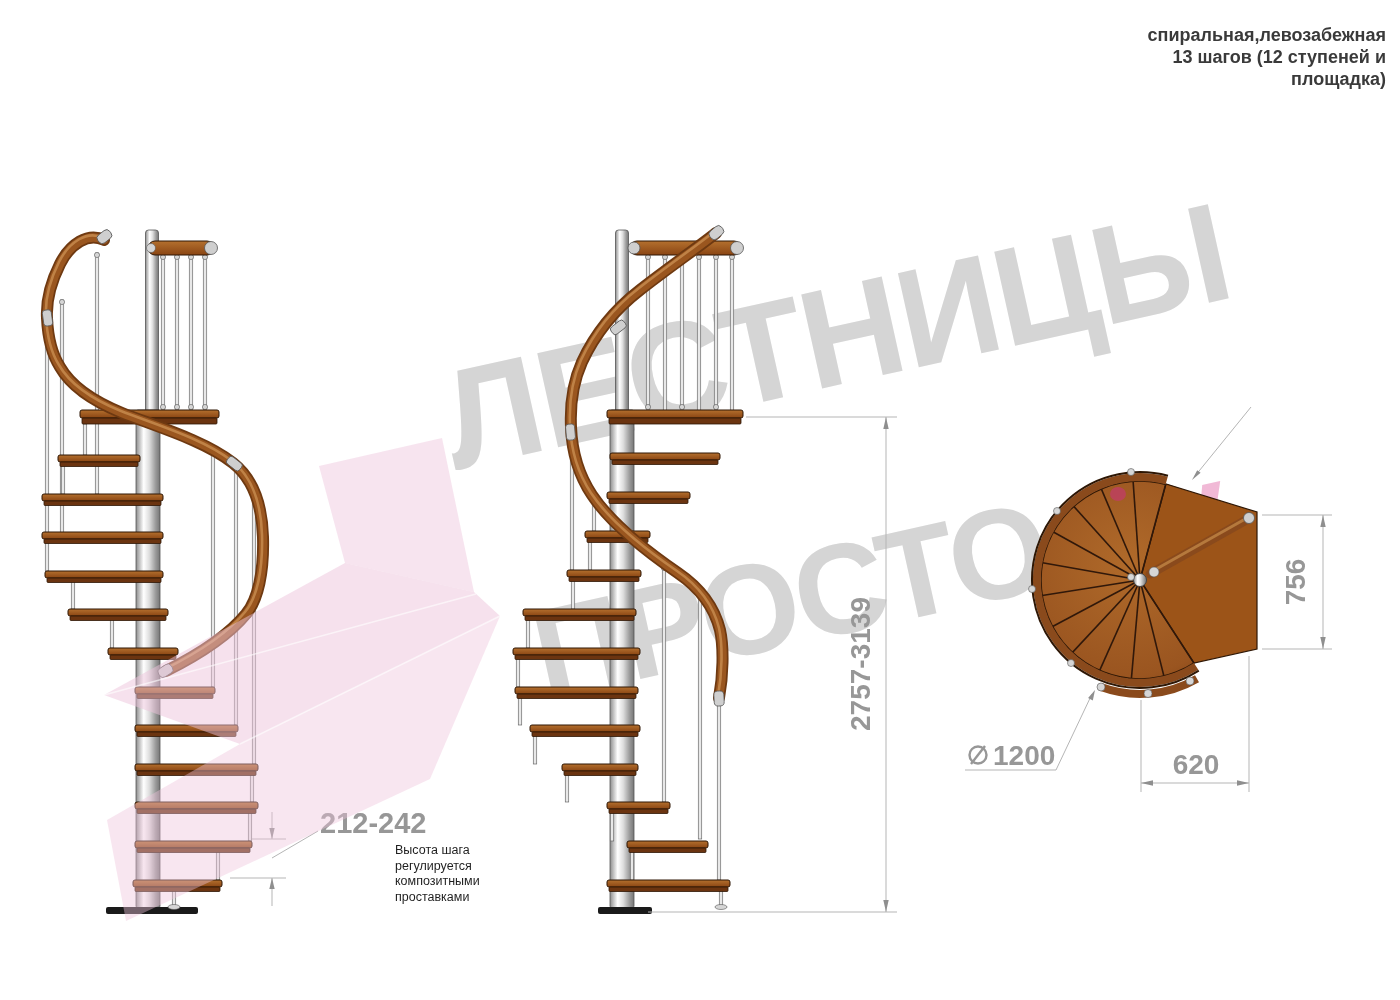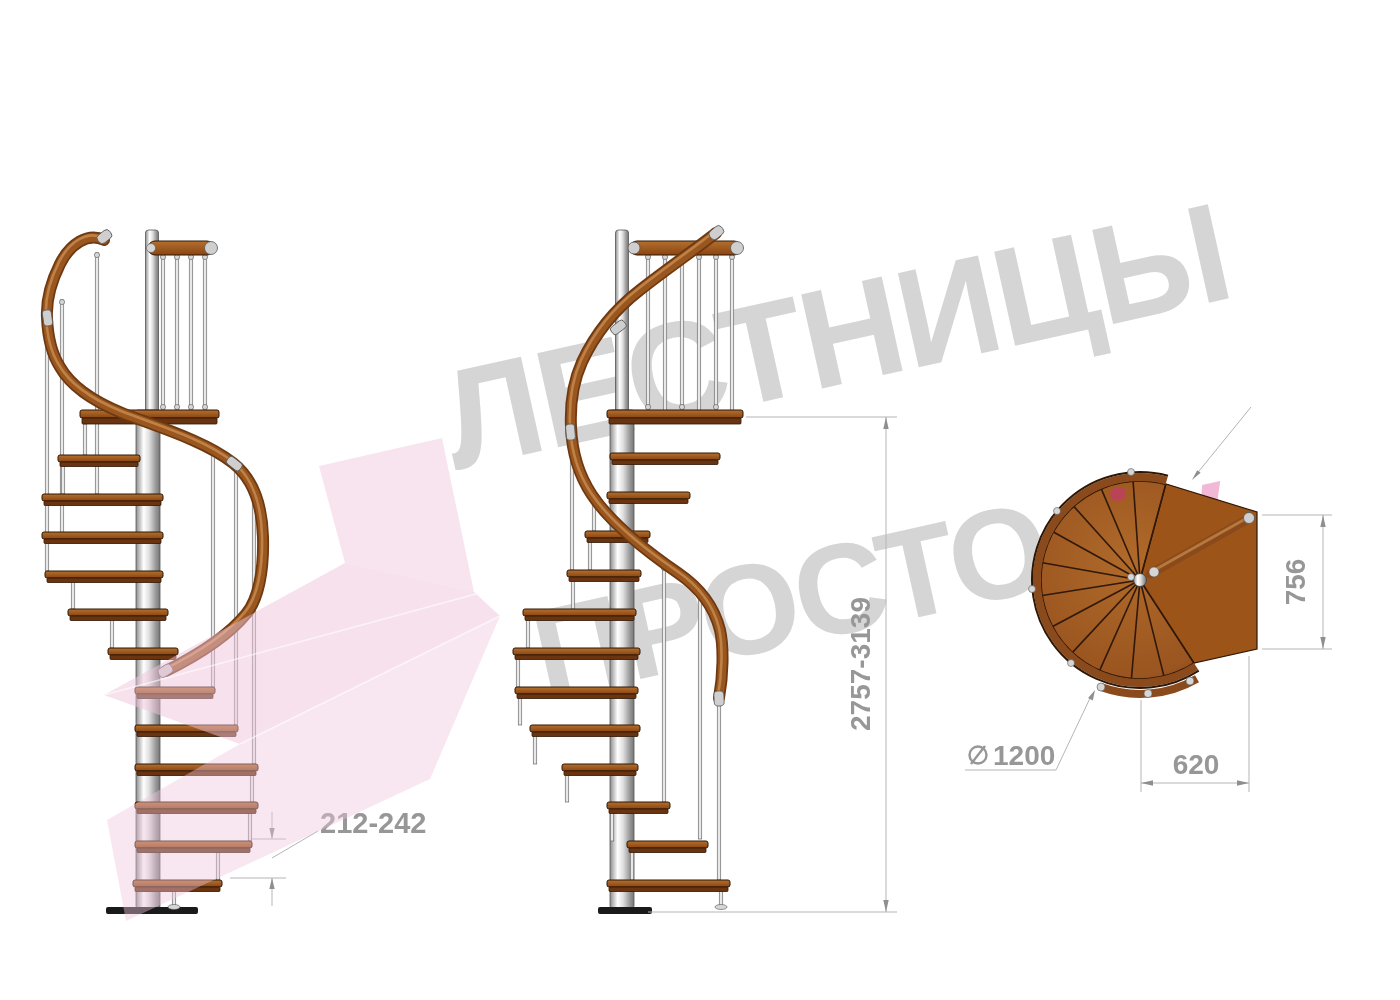--- a/index.html
+++ b/index.html
@@ -382,15 +382,24 @@
   </svg>
 
   <svg id="pink-arrow" width="1400" height="1000" viewBox="0 0 1400 1000">
     <polygon opacity=".45" fill="#eec3dc" points="319,466 442,438 474,592 345,563"></polygon>
     <polygon opacity=".5" fill="#eec3dc" points="104,695 345,563 474,592 500,616 240,744"></polygon>
     <polygon opacity=".42" fill="#eec3dc" points="107,820 240,744 500,616 430,779 126,921"></polygon>
     <line x1="104" y1="695" x2="476" y2="594" stroke="#ffffff" stroke-width="1.5" opacity=".6"></line>
     <line x1="240" y1="744" x2="500" y2="616" stroke="#ffffff" stroke-width="1.5" opacity=".6"></line>
   </svg>
 
-
+  <div class="hdr">
+    <div>спиральная,левозабежная</div>
+    <div>13 шагов (12 ступеней и</div>
+    <div>площадка)</div>
+  </div>
+
+  <div class="note">Высота шага
+регулируется
+композитными
+проставками</div>
 
 </div>
 
 </body></html>

